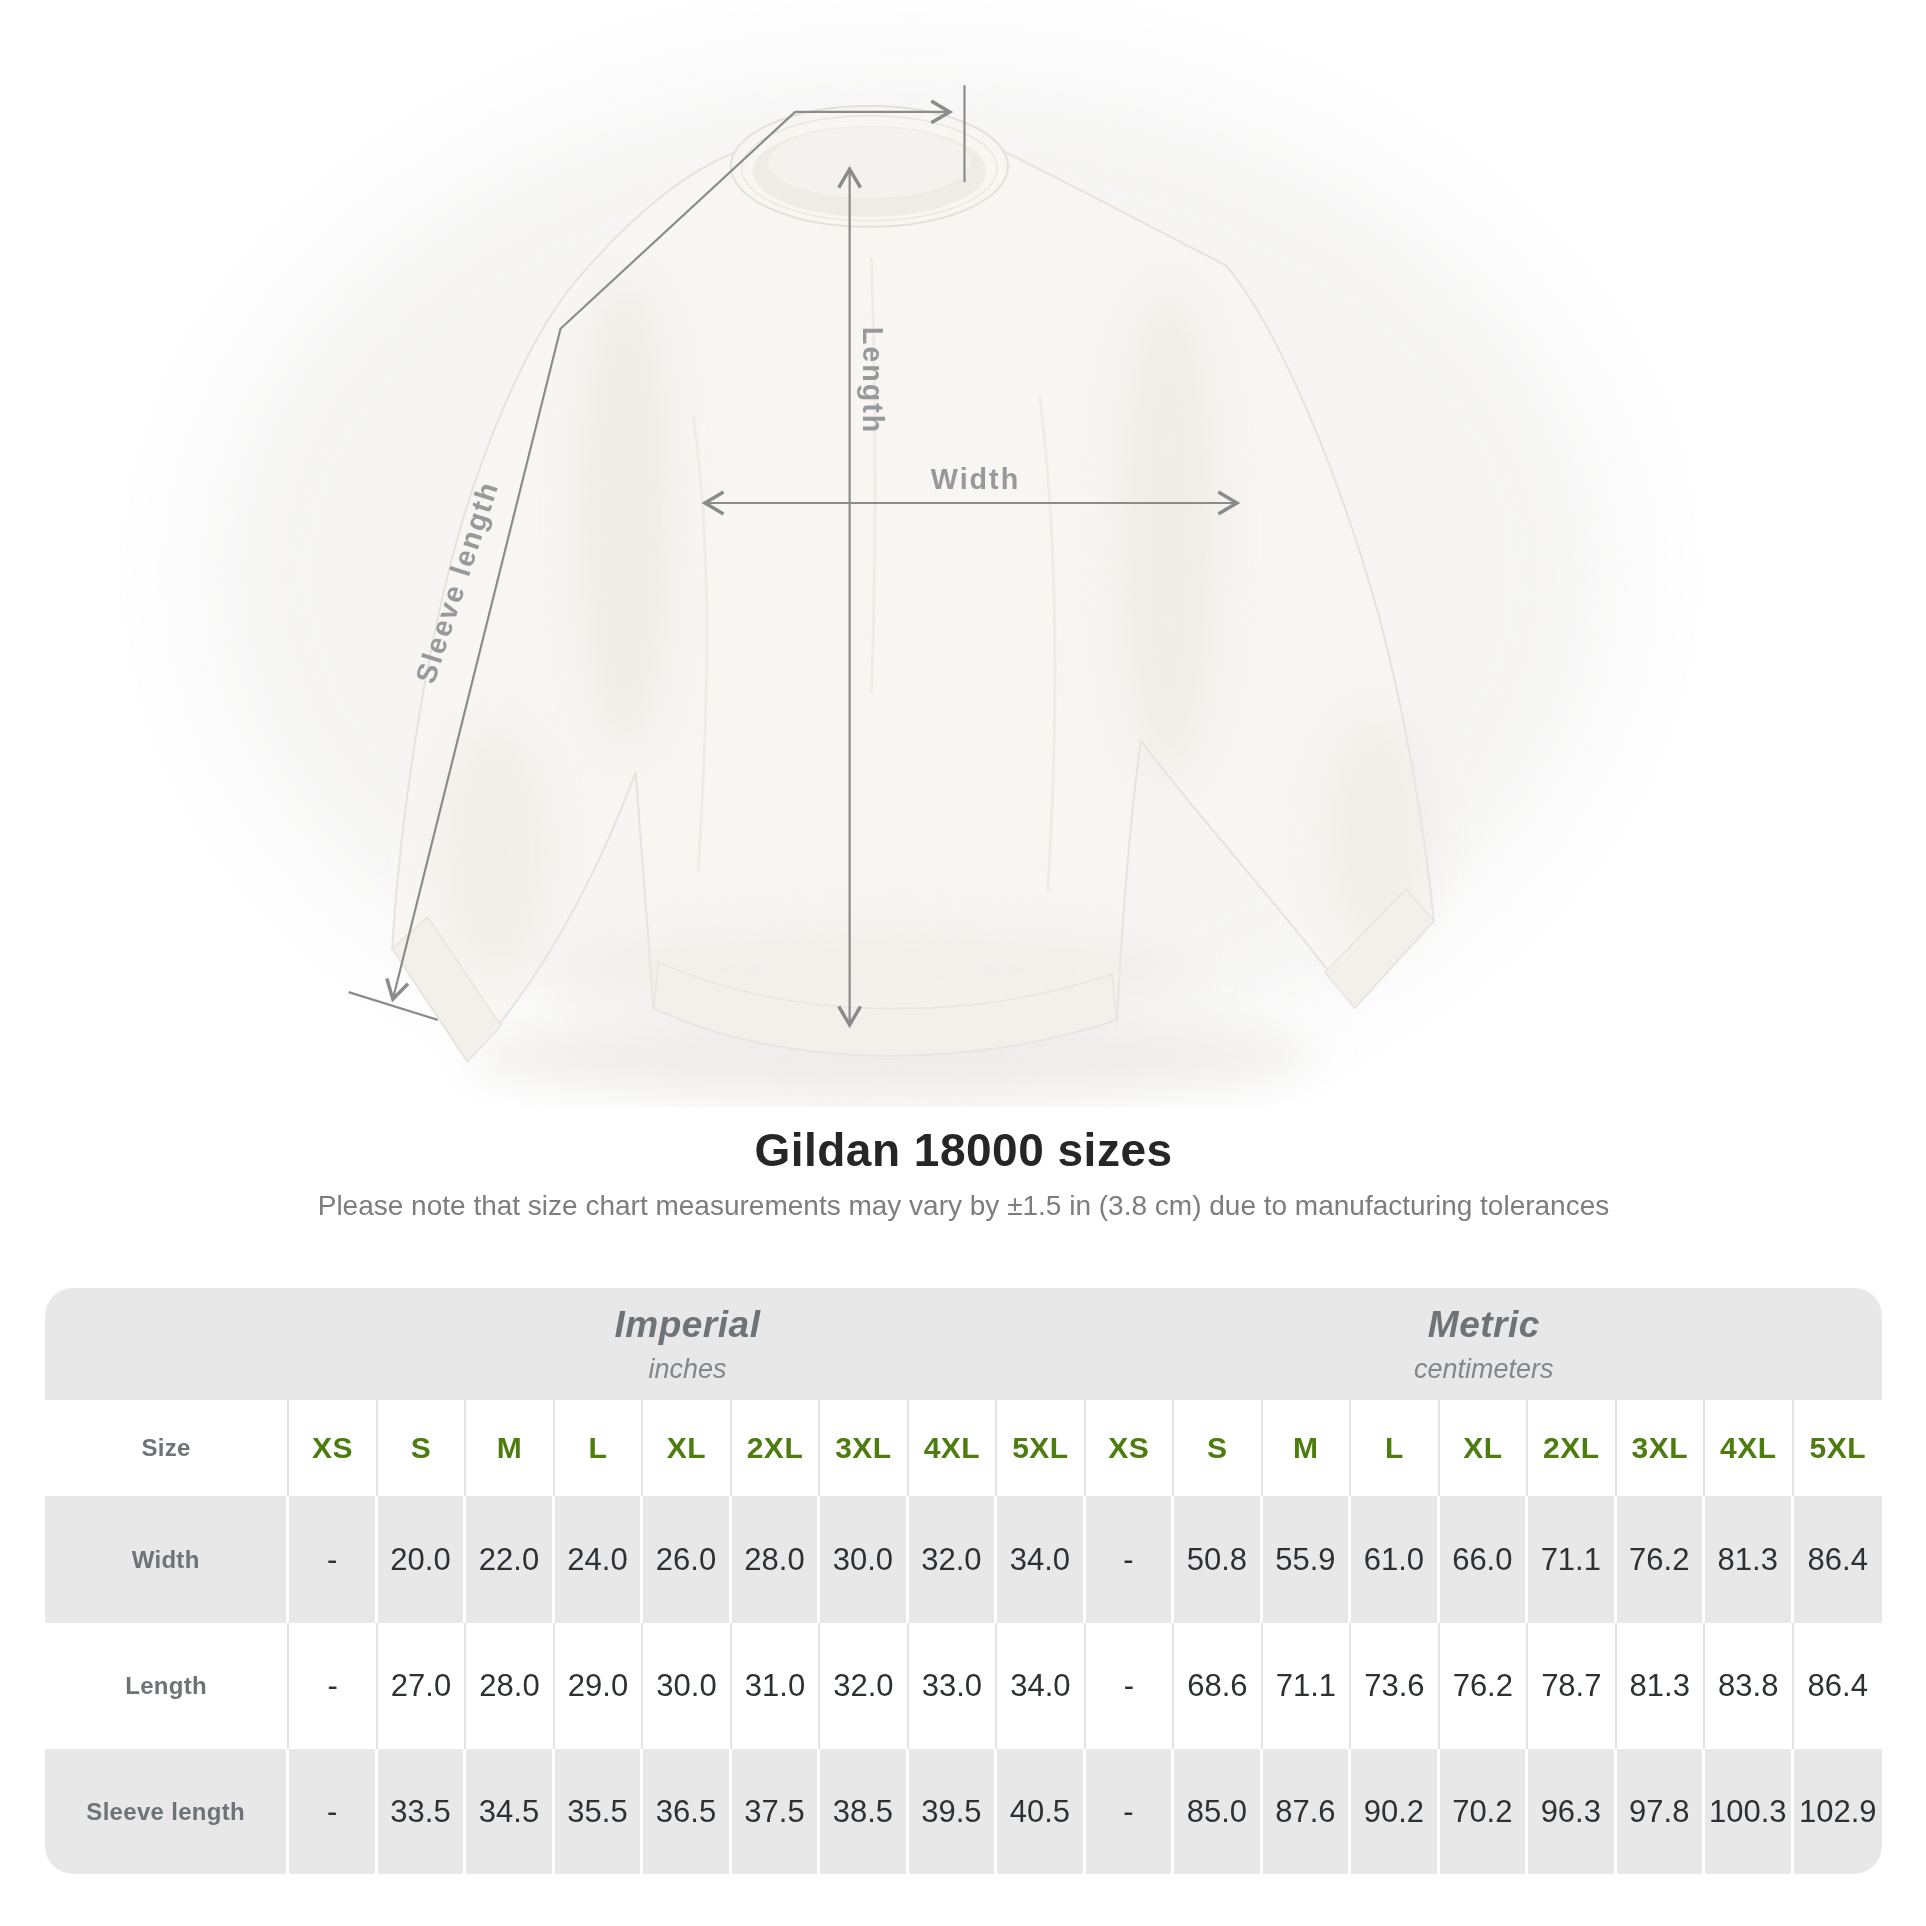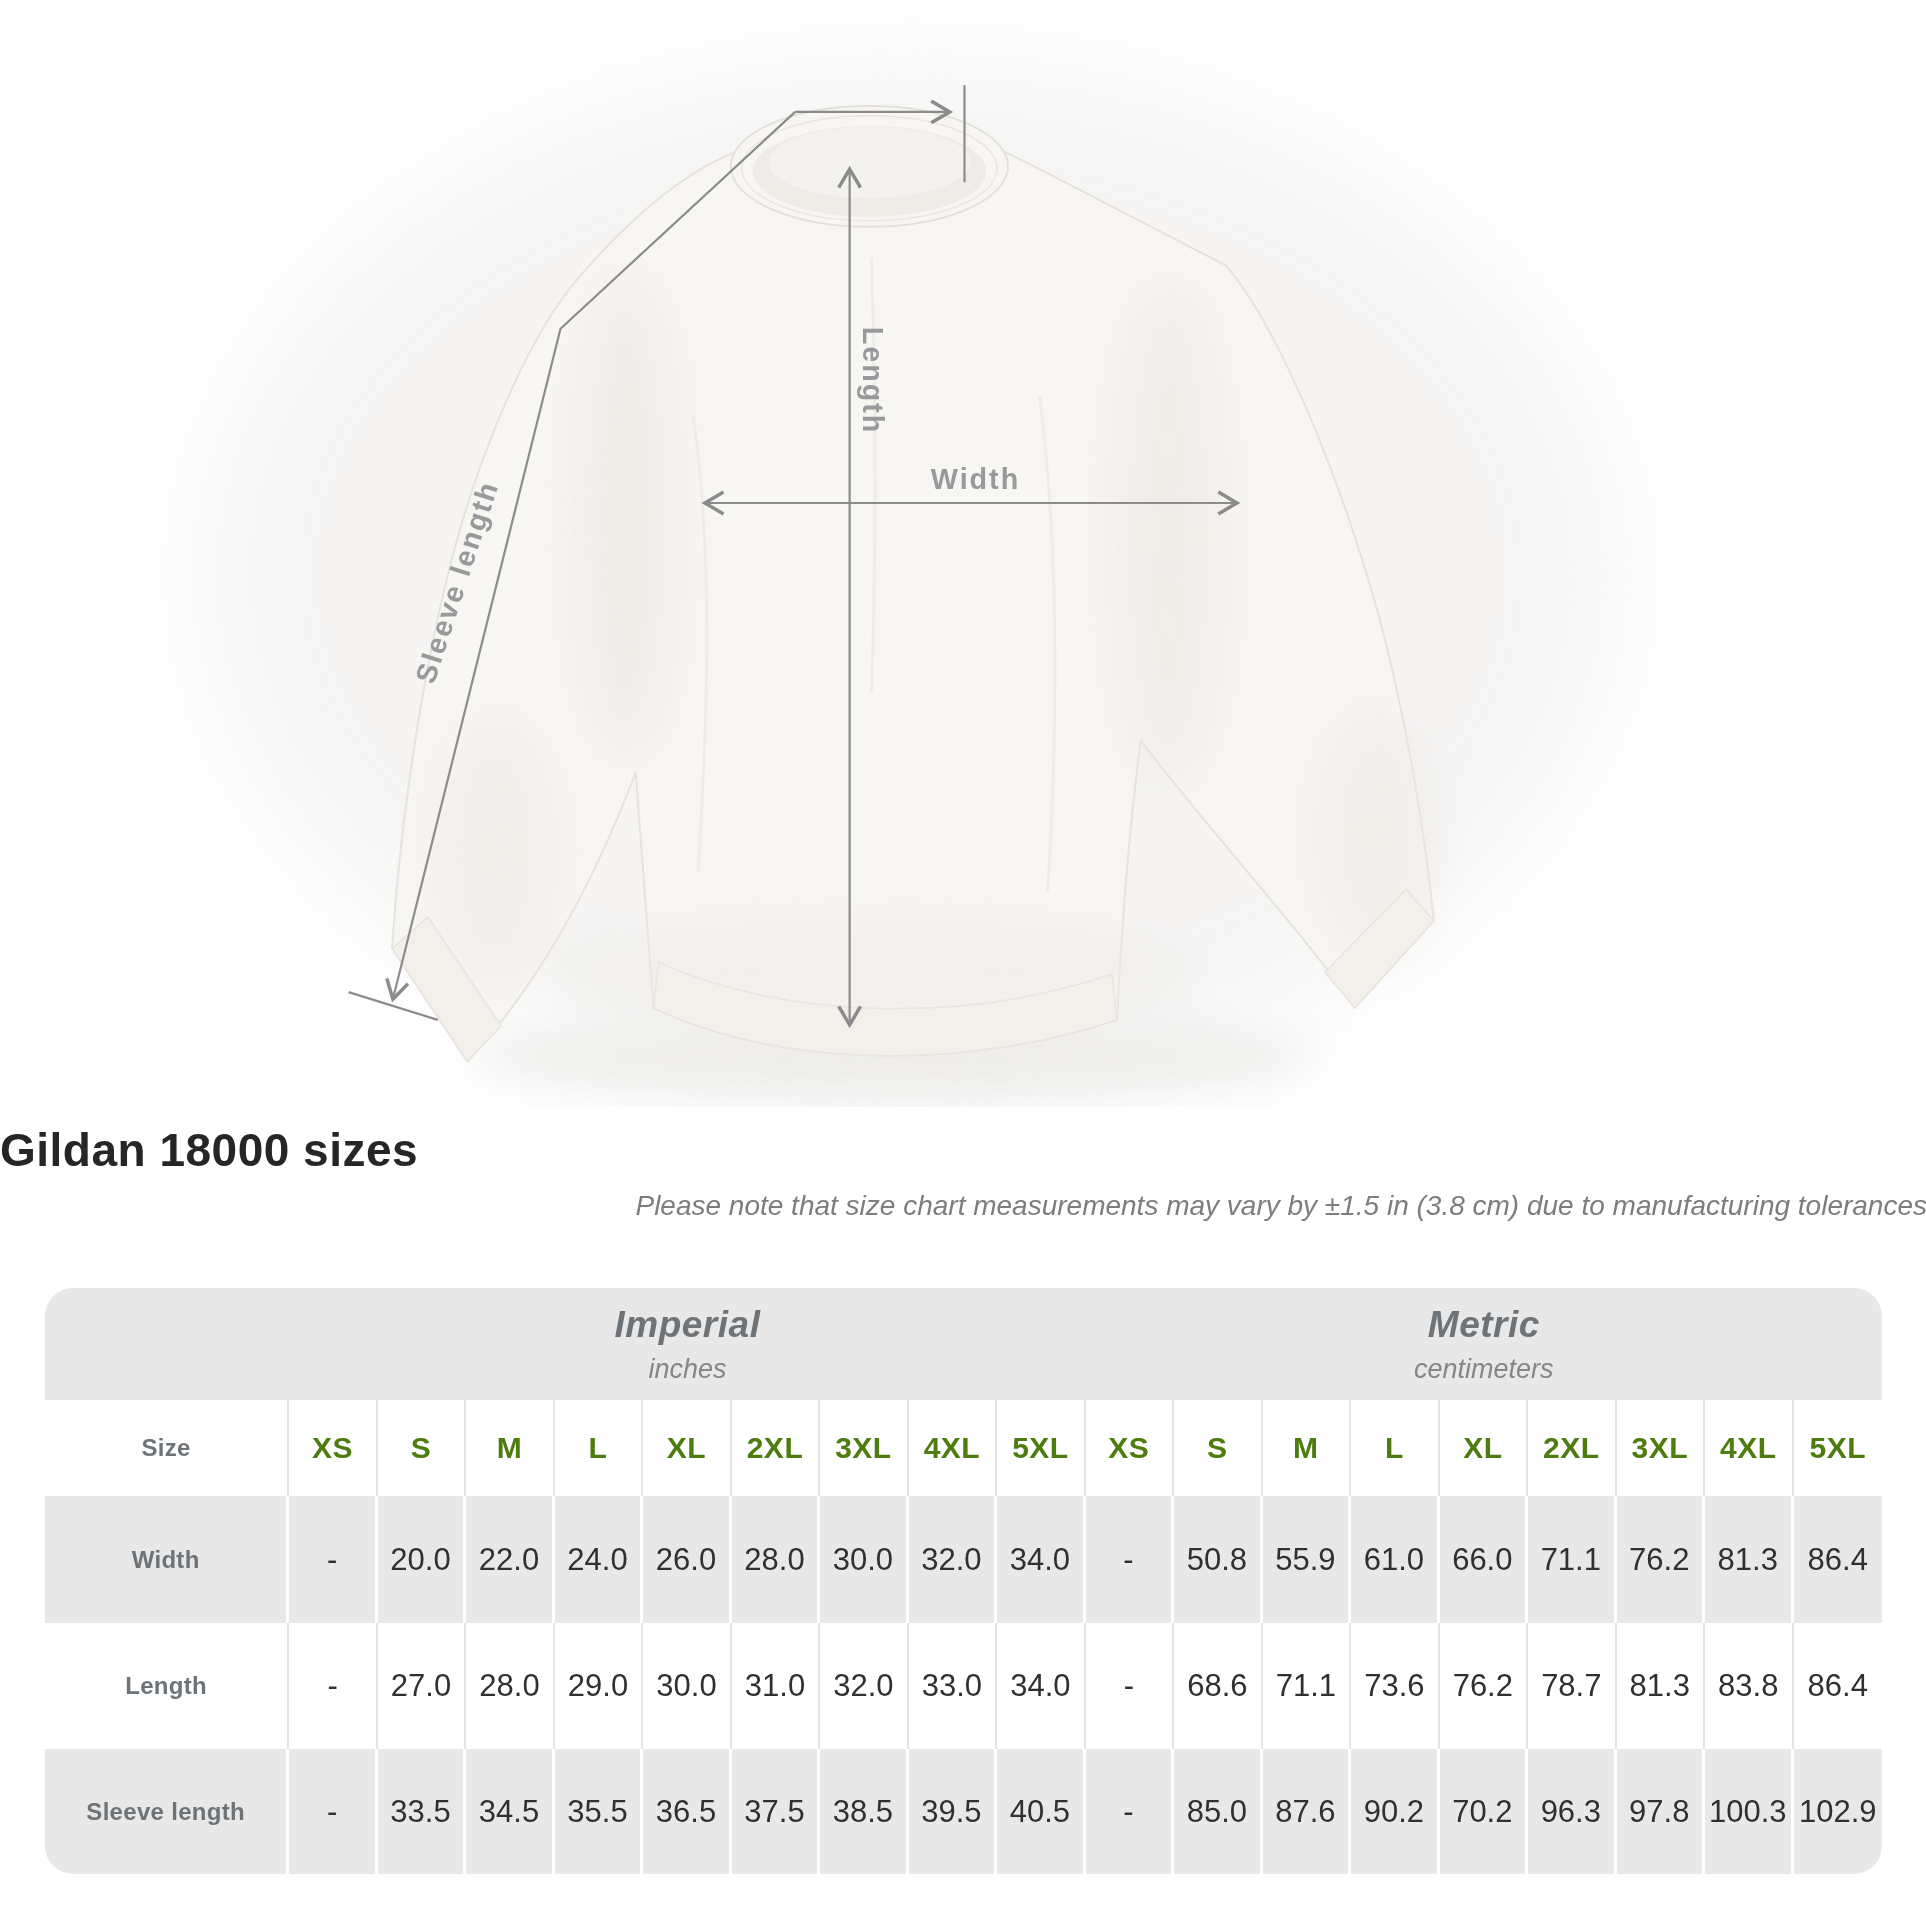--- a/index.html
+++ b/index.html
@@ -6,25 +6,25 @@
   .page{
     position:relative;width:1927px;height:1927px;margin:0 auto;overflow:hidden;
     background:#ffffff;font-family:"Liberation Sans",sans-serif;
   }
   
   .hero{position:relative;width:1927px;height:1107px;}
   .hero svg{display:block;}
   .diag-label{font-family:"Liberation Sans",sans-serif;font-weight:bold;font-size:29px;fill:#97999b;letter-spacing:2px;}
   
   .page-title{
-    margin:16px 0 0 0;text-align:left;font-size:46px;line-height:54px;
+    margin:16px 0 0 0;text-align:center;font-size:46px;line-height:54px;
     font-weight:bold;color:#262626;letter-spacing:0.5px;
   }
   .page-subtitle{
-    margin:12px 0 0 0;text-align:right;font-style:italic;font-size:28px;line-height:34px;color:#7d7d7d;
+    margin:12px 0 0 0;text-align:center;font-size:28px;line-height:34px;color:#7d7d7d;
   }
   
   .size-table{
     margin:65px 45px 0 45px;width:1837px;height:586px;
     border-radius:28px;overflow:hidden;background:#ffffff;
   }
   .band{display:flex;height:112px;background:#e9e8e8;}
   .band .spacer{width:13.3%;}
   .band .section{width:43.35%;display:flex;flex-direction:column;align-items:center;justify-content:center;}
   .band .section .sec-label{font-size:37px;font-weight:bold;font-style:italic;color:#6e7377;letter-spacing:0.5px;}

